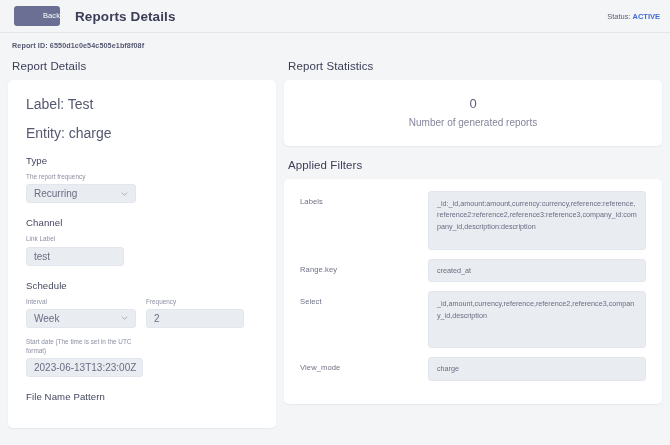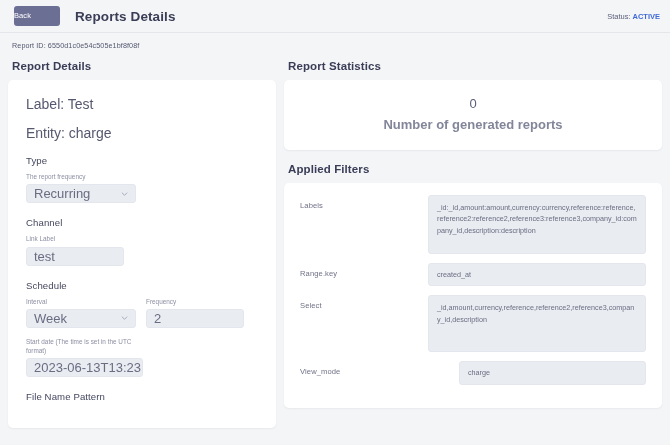--- a/index.html
+++ b/index.html
@@ -26,21 +26,21 @@
   .back-button {
     width: 46px;
     height: 20px;
     background: #6c6f94;
     color: #ffffff;
     border: none;
     border-radius: 3px;
     font-family: "Liberation Sans", sans-serif;
     font-size: 7.5px;
     line-height: 20px;
-    text-align: left;
+    text-align: right;
     cursor: pointer;
     letter-spacing: .1px;
   }
   .page-title {
     margin-left: 15px;
     font-size: 13.5px;
     font-weight: bold;
     color: #3b3d57;
     letter-spacing: .1px;
   }
@@ -57,37 +57,37 @@
     color: #3f6ad8;
     font-weight: bold;
     margin-left: 2px;
   }
 
   
   .report-id {
     padding: 8px 0 0 12px;
     font-size: 7.2px;
     color: #54576f;
-    font-weight: normal;
+    font-weight: bold;
     letter-spacing: .1px;
   }
 
   
   .columns {
     display: flex;
     padding: 10px 8px 0 8px;
     gap: 8px;
     align-items: flex-start;
   }
   .col-left  { width: 268px; flex: none; }
   .col-right { flex: 1; }
 
   .section-heading {
     font-size: 11.5px;
-    font-weight: bold;
+    font-weight: normal;
     color: #3b3d57;
     margin: 0 0 8px 4px;
     letter-spacing: .1px;
   }
   .section-heading.secondary { margin-top: 13px; }
 
   .card {
     background: #ffffff;
     border-radius: 5px;
     box-shadow: 0 1px 2px rgba(60,64,90,.07);
@@ -120,21 +120,21 @@
     margin-bottom: 3px;
     line-height: 1.45;
   }
 
   .input-box {
     position: relative;
     height: 19px;
     background: #e9ecf1;
     border: 1px solid #e3e6ec;
     border-radius: 3px;
-    font-size: 13px;
+    font-size: 10px;
     color: #6a6d82;
     display: flex;
     align-items: center;
     padding: 0 7px;
     width: 110px;
     white-space: nowrap;
     overflow: hidden;
   }
   .input-box.wide { width: 98px; }
   .chevron-icon {
@@ -153,33 +153,32 @@
     padding: 16px 0 18px 0;
     text-align: center;
   }
   .stat-number {
     font-size: 13px;
     color: #5b5e78;
     line-height: 1.2;
     margin-bottom: 5px;
   }
   .stat-caption {
-    font-size: 13px;
+    font-size: 10px;
     color: #83869a;
-    font-weight: bold;
   }
 
   .card-filters { padding: 12px 16px 14px 16px; }
 
   .filter-row {
     display: flex;
     align-items: flex-start;
     margin-bottom: 9px;
   }
-  .filter-row:last-child { margin-bottom: 9px; gap: 31px; }
+  .filter-row:last-child { margin-bottom: 9px; }
 
   .filter-label {
     width: 128px;
     flex: none;
     font-size: 7.6px;
     color: #6f7288;
     padding-top: 6px;
     letter-spacing: .1px;
   }
 

